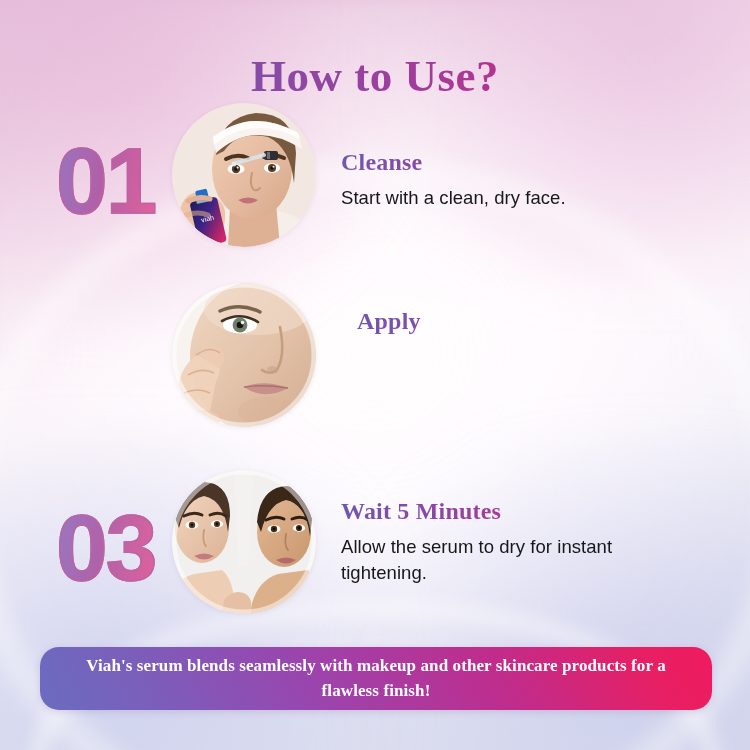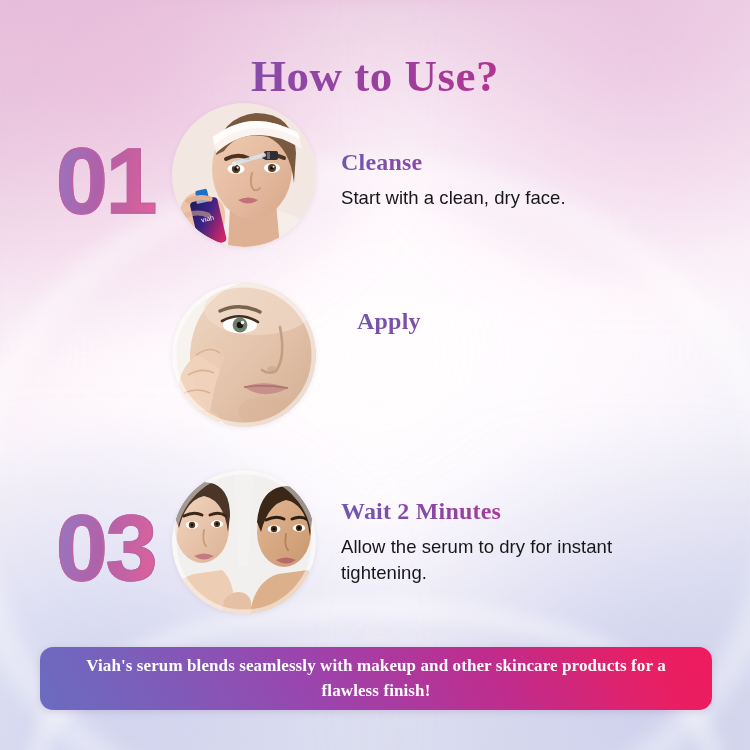--- a/index.html
+++ b/index.html
@@ -183,21 +183,21 @@
     line-height:1.42;
     color:#17171a;
     letter-spacing:0.05px;
   }
 
   
   .footer-banner {
     position:absolute;
     left:40px; top:647px;
     width:672px; height:63px;
-    border-radius:13px;
+    border-radius:19px;
     background:linear-gradient(62deg,
         #6a6cc0 0%,
         #7a5fbb 16%,
         #9a45ae 40%,
         #c02c8c 68%,
         #e81f63 90%,
         #ef1a5e 100%);
     display:flex;
     align-items:center;
     justify-content:center;
@@ -411,21 +411,21 @@
           <path d="M52 130 Q62 118 74 124 Q82 130 78 144 L50 144 Z" fill="#e6c0a4"></path>
 
           <path d="M62 -4 L82 -4 L76 96 L66 96 Z" fill="#f4f2f0" opacity="0.85"></path>
 
           <circle cx="72" cy="72" r="70" fill="none" stroke="#ffffff" stroke-width="5" opacity="0.5"></circle>
         </g>
       </svg>
     </div>
 
     <div class="step-text">
-      <div class="step-heading">Wait 2 Minutes</div>
+      <div class="step-heading">Wait 5 Minutes</div>
       <div class="step-body">Allow the serum to dry for instant tightening.</div>
     </div>
   </div>
 
   <div class="footer-banner">
     <div class="footer-text">Viah's serum blends seamlessly with makeup and other skincare products for a flawless finish!</div>
   </div>
 
 </div>
 

